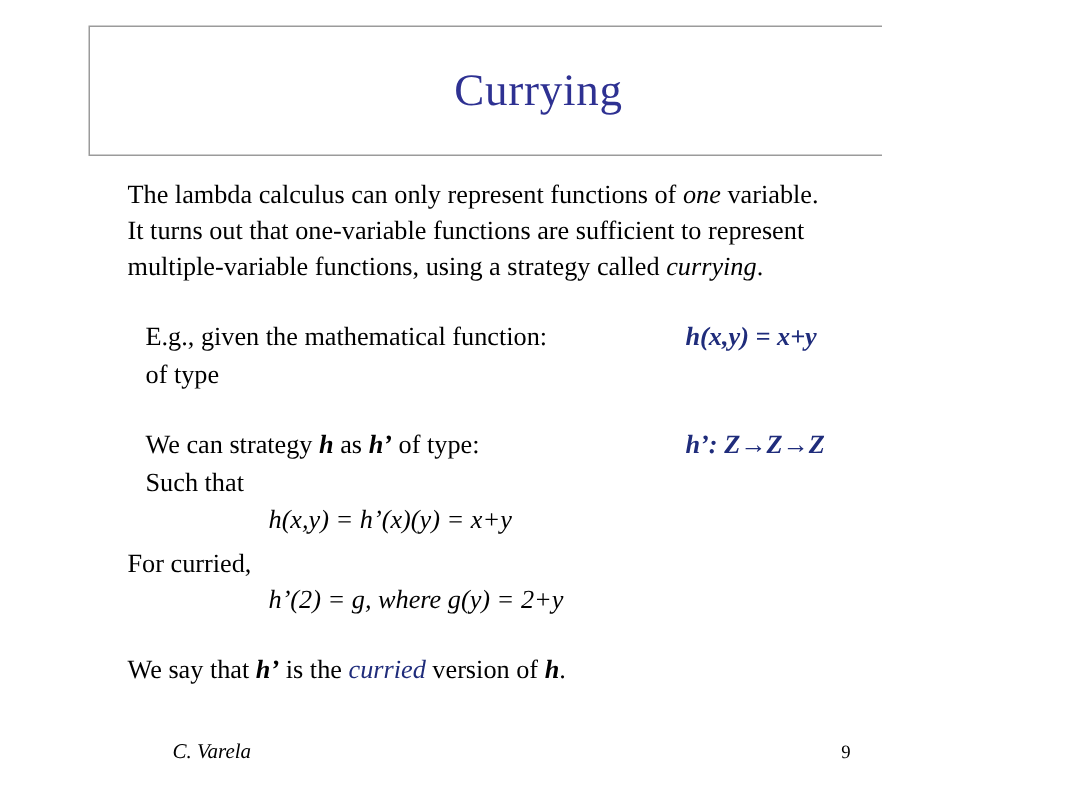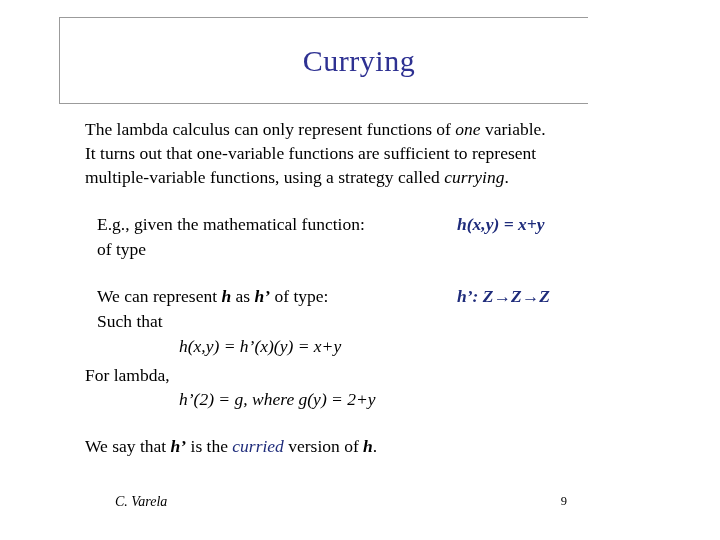--- a/index.html
+++ b/index.html
@@ -96,33 +96,33 @@
         <span>E.g., given the mathematical function:</span><br>
         <span>of type</span>
       </div>
       <div class="col-right math">
         <span>h(x,y) = x+y</span><br>
       </div>
     </div>
 
     <div class="row row-represent">
       <div class="col-left">
-        <span>We can represent </span><span class="bi">h</span><span> as </span><span class="bi">h’</span><span> of type:</span><br>
+        <span>We can strategy </span><span class="bi">h</span><span> as </span><span class="bi">h’</span><span> of type:</span><br>
         <span>Such that</span>
       </div>
       <div class="col-right math">
         <span>h’: Z→Z→Z</span>
       </div>
     </div>
 
     <div class="equation">
       <span>h(x,y) = h’(x)(y) = x+y</span>
     </div>
 
-    <p class="for-example">For lambda,</p>
+    <p class="for-example">For curried,</p>
 
     <div class="equation">
       <span>h’(2) = g, where g(y) = 2+y</span>
     </div>
 
     <p class="closing"><span>We say that </span><span class="bi">h’</span><span> is the </span><span class="it-navy">curried</span><span> version of </span><span class="bi">h</span><span>.</span></p>
 
   </div>
 
   <div class="footer-author">C. Varela</div>

